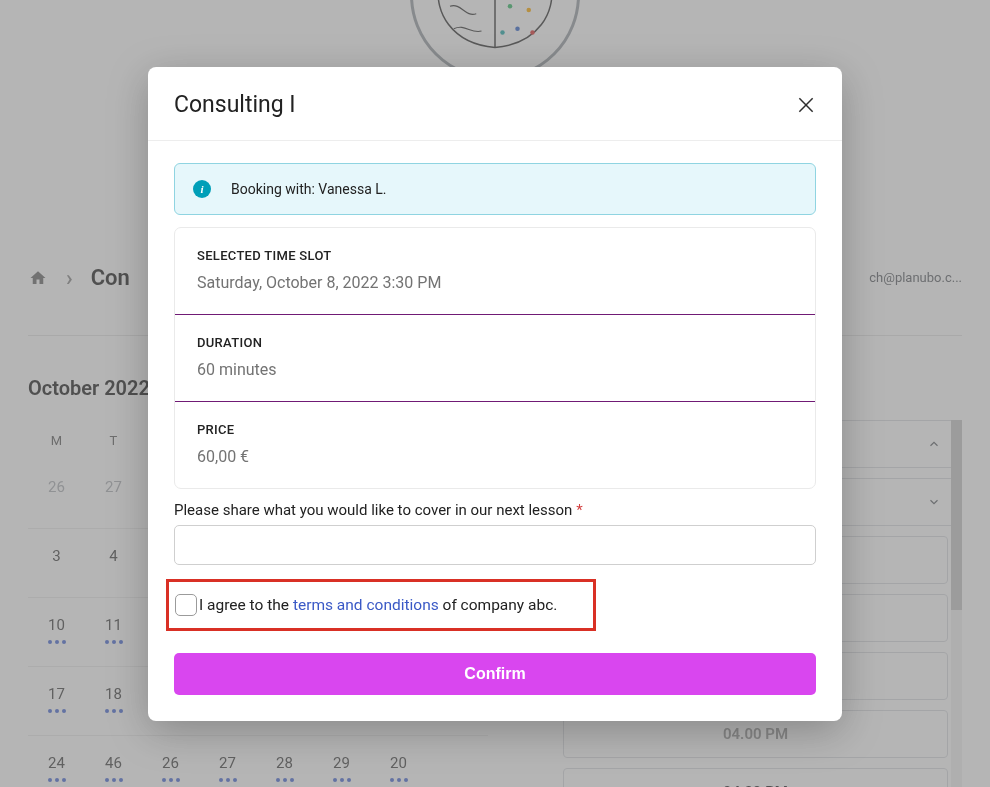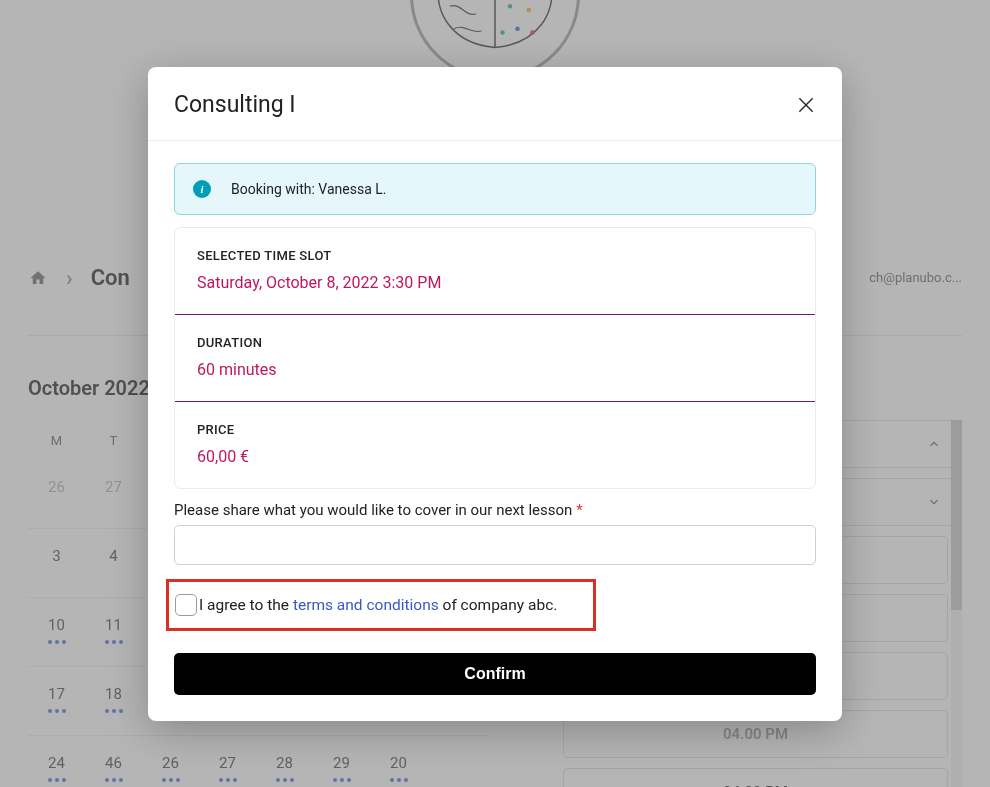--- a/index.html
+++ b/index.html
@@ -189,21 +189,21 @@
       border-bottom: 1px solid #701a75;
     }
     .details-row:last-child { border-bottom: none; }
     .details-label {
       font-size: 13px;
       letter-spacing: 0.3px;
       color: #222;
       font-weight: 500;
       margin-bottom: 10px;
     }
-    .details-value { font-size: 16px; color: #be185d; }
+    .details-value { font-size: 16px; color: #737373; }
     .field-label { font-size: 15px; color: #222; margin-bottom: 6px; }
     .req { color: #d34040; }
     .text-input {
       width: 100%;
       height: 40px;
       border: 1px solid #cfcfcf;
       border-radius: 5px;
       padding: 8px 10px;
       font-size: 15px;
     }
@@ -226,21 +226,21 @@
       background: #fff;
       flex: none;
       cursor: pointer;
     }
     .consent-text { font-size: 15.5px; color: #222; }
     .consent-text a { color: #3a59c6; text-decoration: none; }
     .confirm-btn {
       margin-top: 22px;
       width: 100%;
       height: 42px;
-      background: #000000;
+      background: #d946ef;
       border: none;
       border-radius: 5px;
       color: #fff;
       font-size: 16px;
       font-weight: 600;
       cursor: pointer;
     }
   </style>
 </head>
 <body>

